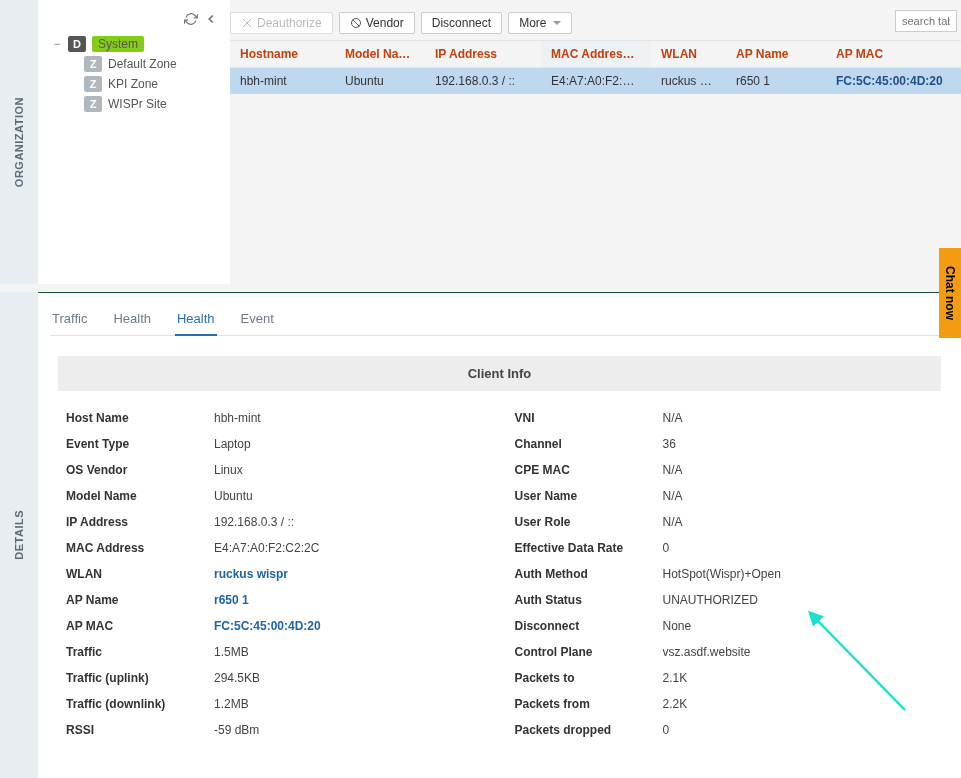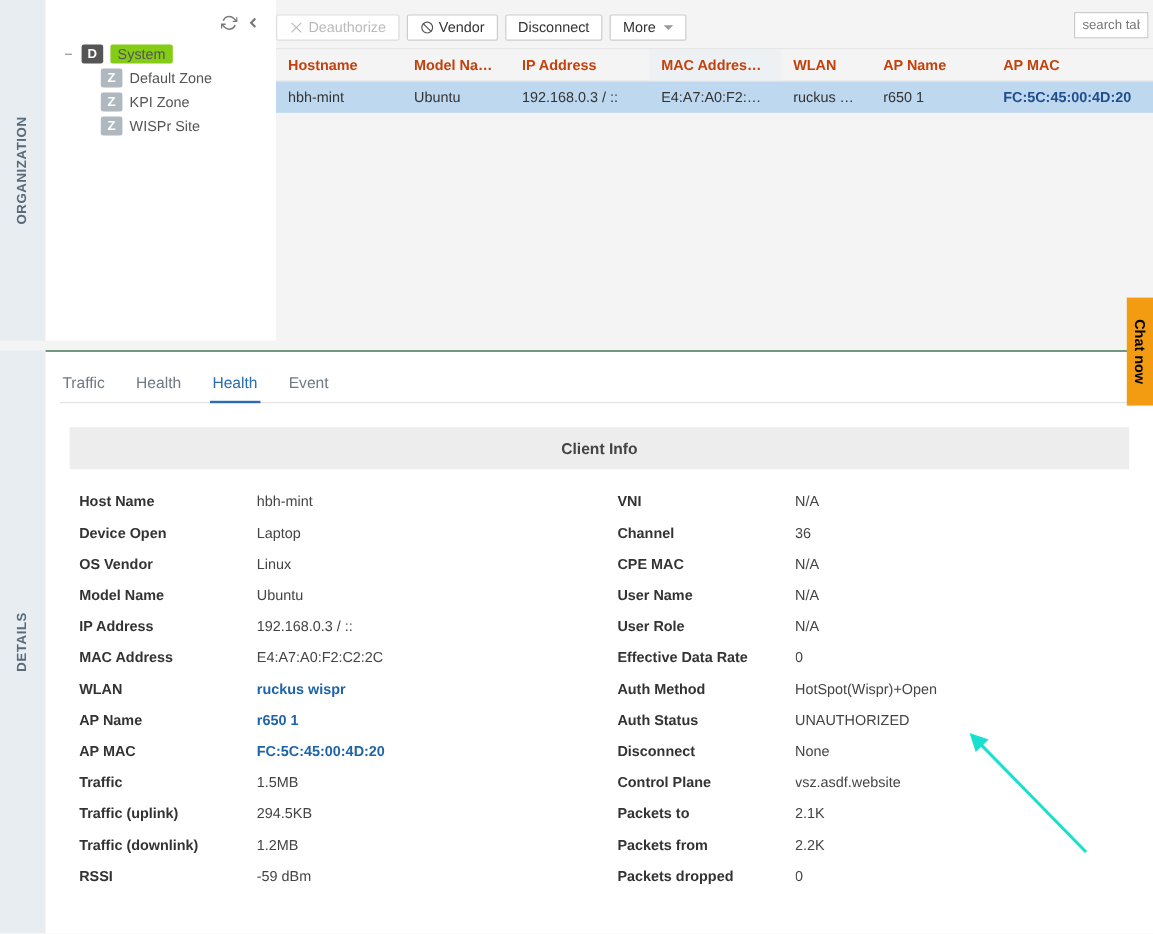--- a/index.html
+++ b/index.html
@@ -147,21 +147,21 @@
     </div>
   <div class="section">
     <div class="sec-head">Client Info</div>
     <div class="grid">
       <div class="col" id="leftcol">
           <div class="row">
             <div class="k">Host Name</div>
             <div class="v">hbh-mint</div>
           </div>
           <div class="row">
-            <div class="k">Device Open</div>
+            <div class="k">Event Type</div>
             <div class="v">Laptop</div>
           </div>
           <div class="row">
             <div class="k">OS Vendor</div>
             <div class="v">Linux</div>
           </div>
           <div class="row">
             <div class="k">Model Name</div>
             <div class="v">Ubuntu</div>
           </div>

